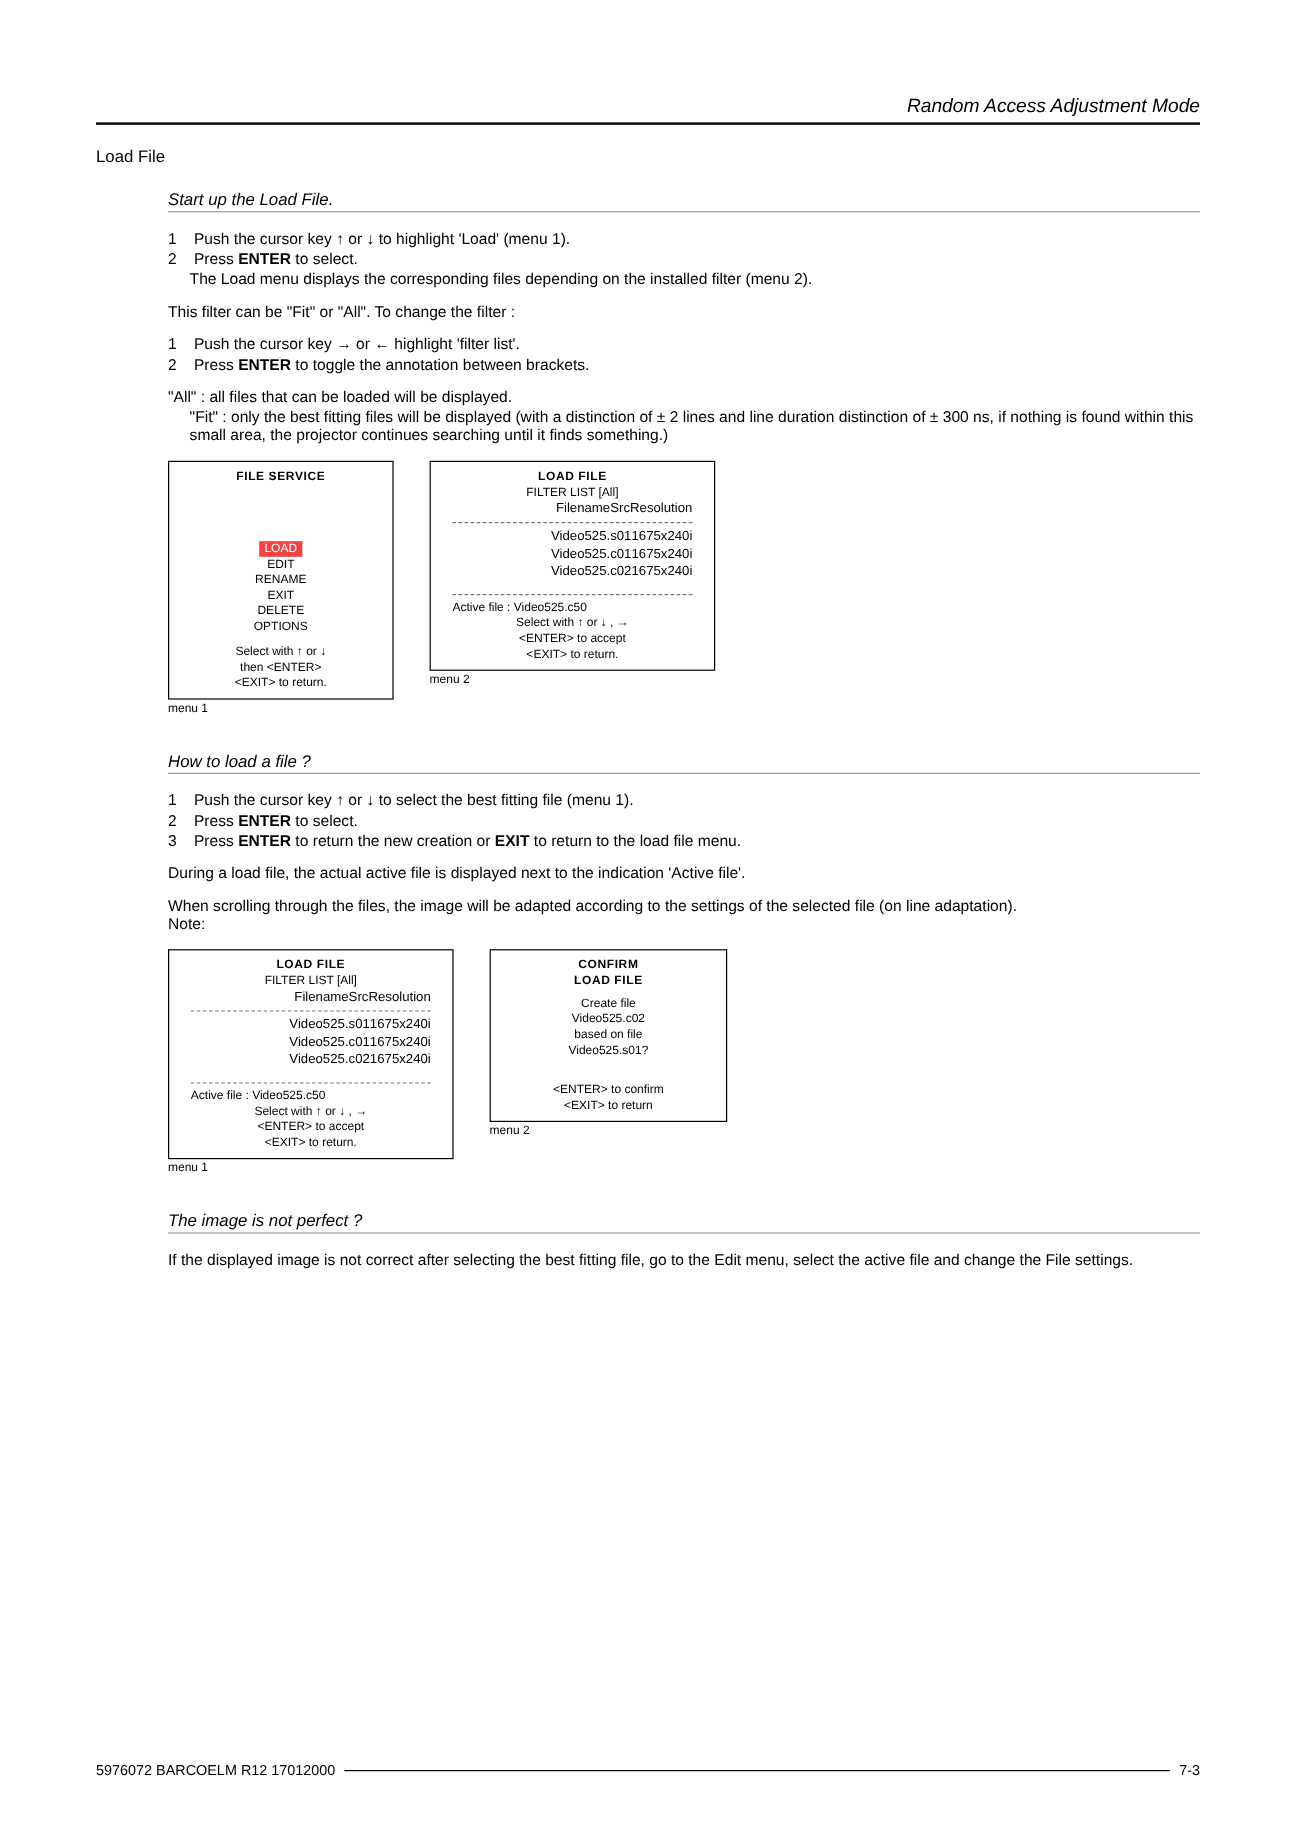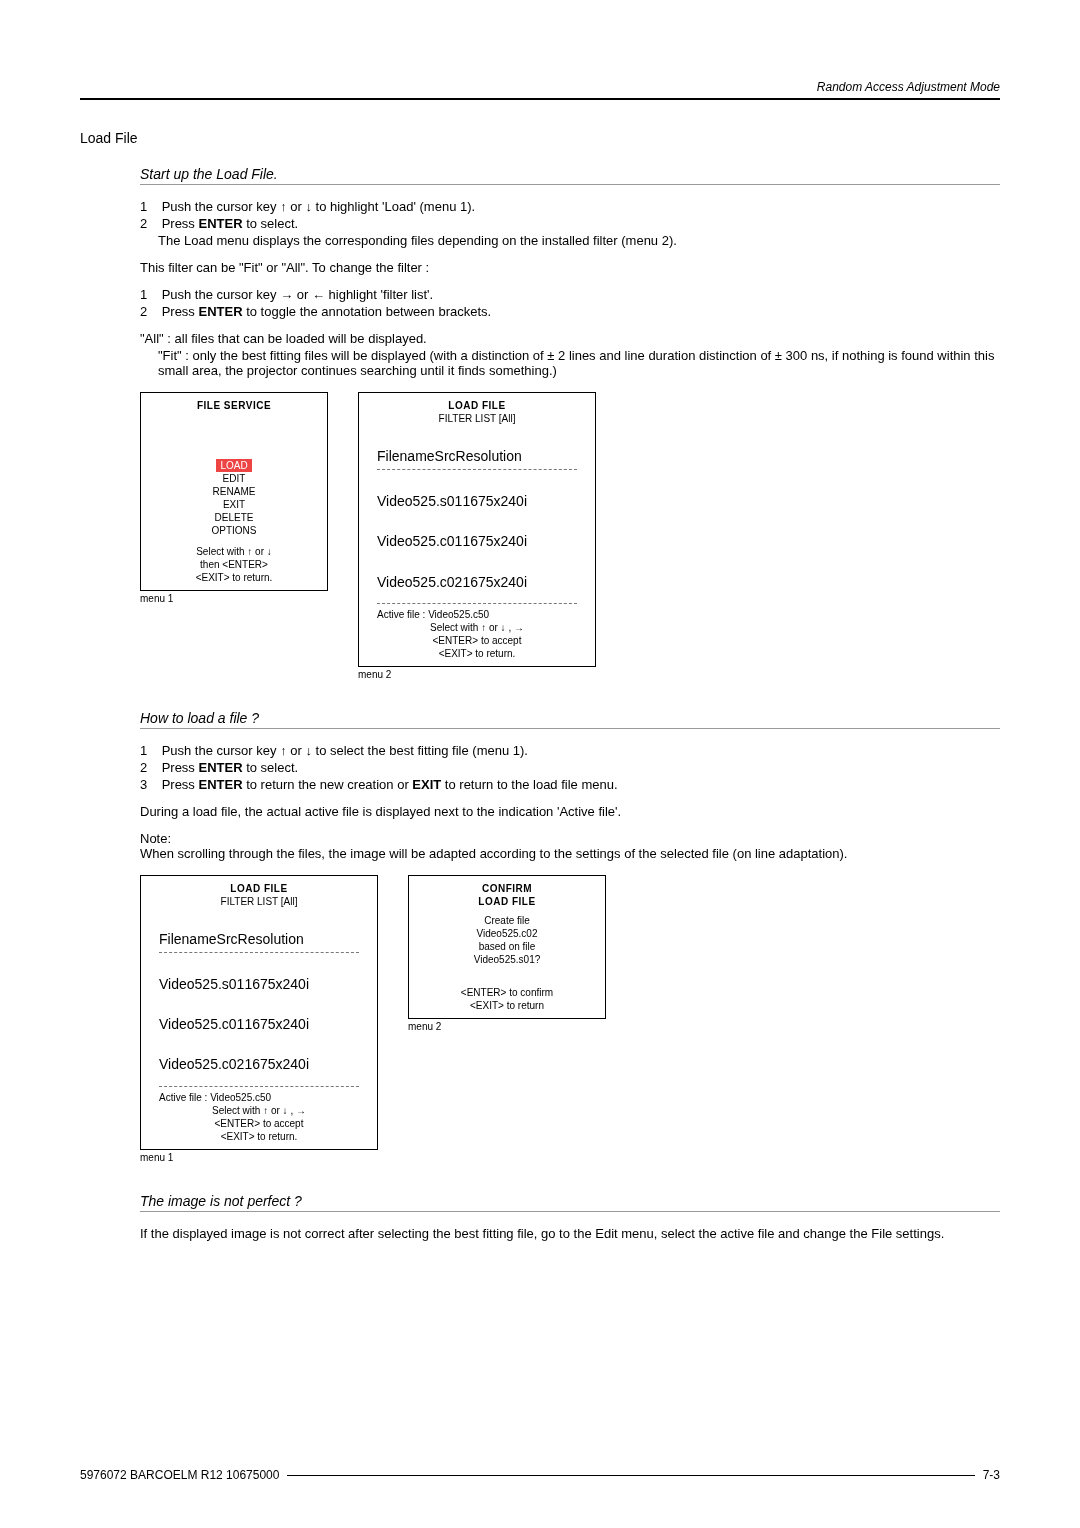--- a/index.html
+++ b/index.html
@@ -11,24 +11,24 @@
     box-sizing: border-box;
     font-family: Arial, Helvetica, sans-serif;
     font-size: 13px;
     color: #000;
     background: #fff;
     position: relative;
   }
   .header-region {
     text-align: right;
     font-style: italic;
-    font-size: 12px;
+    font-size: 16px;
     border-bottom: 2px solid #000;
     padding-bottom: 4px;
-    margin-bottom: 30px;
+    margin-bottom: 18px;
   }
   .section-title {
     font-size: 14px;
     margin-bottom: 20px;
   }
   .subsection {
     margin-left: 60px;
     margin-bottom: 30px;
   }
   .sub-title {
@@ -47,21 +47,21 @@
   .menu-box {
     border: 1px solid #000;
     padding: 6px 18px;
     font-size: 10px;
     line-height: 1.3;
     text-align: center;
     font-family: Arial, Helvetica, sans-serif;
   }
   .menu-box .mb-title { font-weight: bold; letter-spacing: 0.5px; }
   .menu-box .sel { background: #ef4444; color: #fff; padding: 0 4px; display: inline-block; margin-top: 43px; }
-  .menu-box .row3 { display: flex; justify-content: flex-start; font-size: 14px; margin-top: 22px; }
+  .menu-box .row3 { display: flex; justify-content: flex-end; font-size: 11px; }
   .menu-box .divider { border-top: 1px dashed #777; margin: 4px 0; }
   .menu-caption { font-size: 10px; margin-top: 2px; }
   .menu-col { display: flex; flex-direction: column; }
   .footer {
     position: absolute;
     bottom: 46px;
     left: 80px;
     right: 80px;
     font-size: 12px;
   }
@@ -177,22 +177,22 @@
     <span class="ol-num">2</span>
     <span>Press </span><b>ENTER</b><span> to select.</span>
   </div>
   <div class="ol-line">
     <span class="ol-num">3</span>
     <span>Press </span><b>ENTER</b><span> to return the new creation or </span><b>EXIT</b><span> to return to the load file menu.</span>
   </div>
 
   <div class="para">During a load file, the actual active file is displayed next to the indication 'Active file'.</div>
 
+  <div>When scrolling through the files, the image will be adapted according to the settings of the selected file (on line adaptation).</div>
   <div>Note:</div>
-  <div>When scrolling through the files, the image will be adapted according to the settings of the selected file (on line adaptation).</div>
 
   <div class="menu-row">
     <div class="menu-col">
       <div class="menu-box" style="width:200px;text-align:left">
         <div class="mb-title" style="text-align:center">LOAD  FILE</div>
         <div style="text-align:center">FILTER  LIST  [All]</div>
         <div class="row3">
             <span>Filename</span>
             <span>Src</span>
             <span>Resolution</span>
@@ -241,17 +241,17 @@
   </div>
 </div>
 
 <div class="subsection">
   <div class="sub-title">The image is not perfect ?</div>
   <div class="para">If the displayed image is not correct after selecting the best fitting file, go to the Edit menu, select the active file and change the File settings.</div>
 </div>
 
 <div class="footer">
   <div class="footer-line">
-    <span>5976072  BARCOELM  R12  10675000</span>
+    <span>5976072  BARCOELM  R12  17012000</span>
     <span class="footer-rule"></span>
     <span>7-3</span>
   </div>
 </div>
 
 </body></html>

